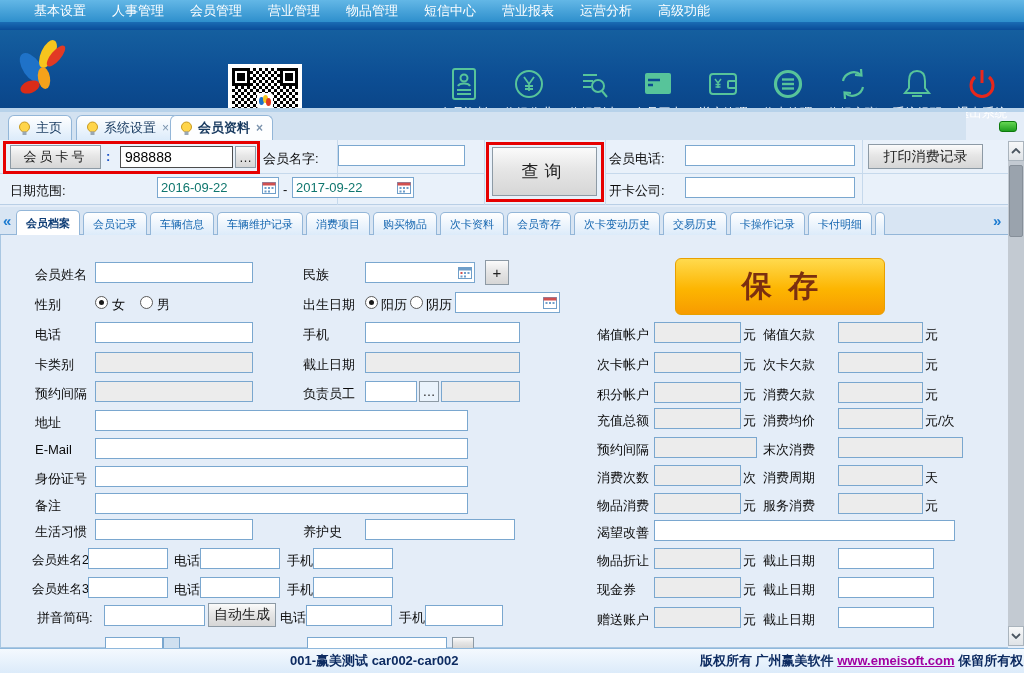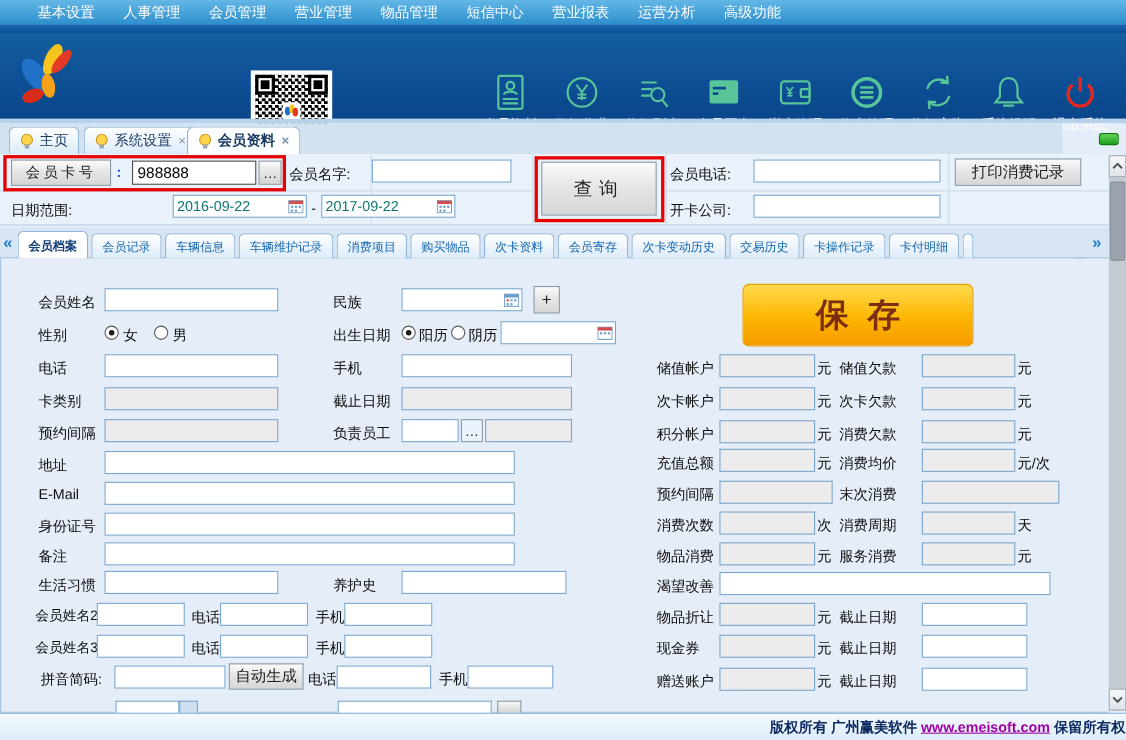--- a/index.html
+++ b/index.html
@@ -501,16 +501,17 @@
     </div>
     <div class="sthumb"></div>
     <div class="sbtn" style="bottom:0">
       <svg width="10" height="6" viewBox="0 0 10 6">
           <polyline points="1,1 5,5 9,1" fill="none" stroke="#4a5560" stroke-width="1.8"></polyline>
         </svg>
     </div>
   </div>
 
   <div class="status">
+    <span class="lefttxt">001-赢美测试 car002-car002</span>
     <span class="righttxt"><span>版权所有 广州赢美软件 </span><a href="#">www.emeisoft.com</a><span> 保留所有权利 11.0 [82]</span></span>
   </div>
 
 </div>
 
 </body></html>

